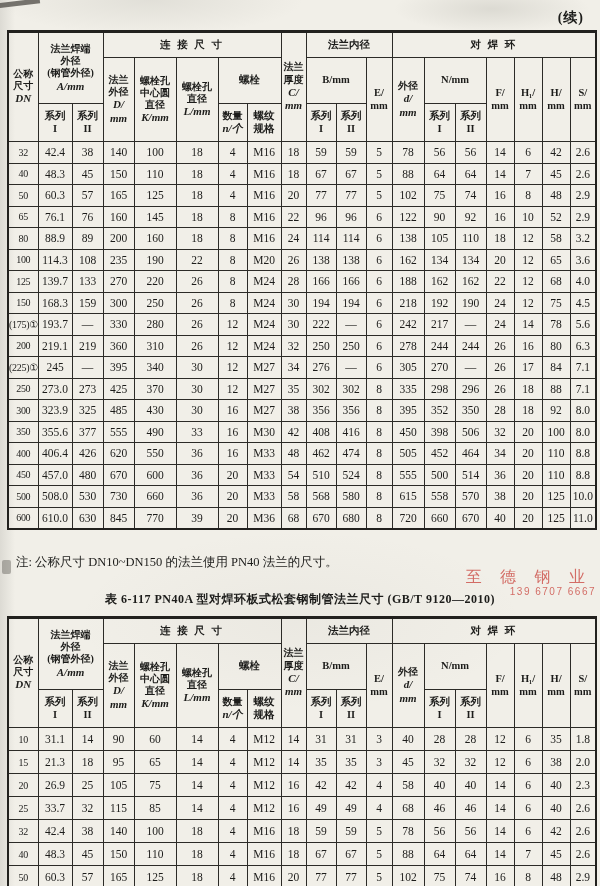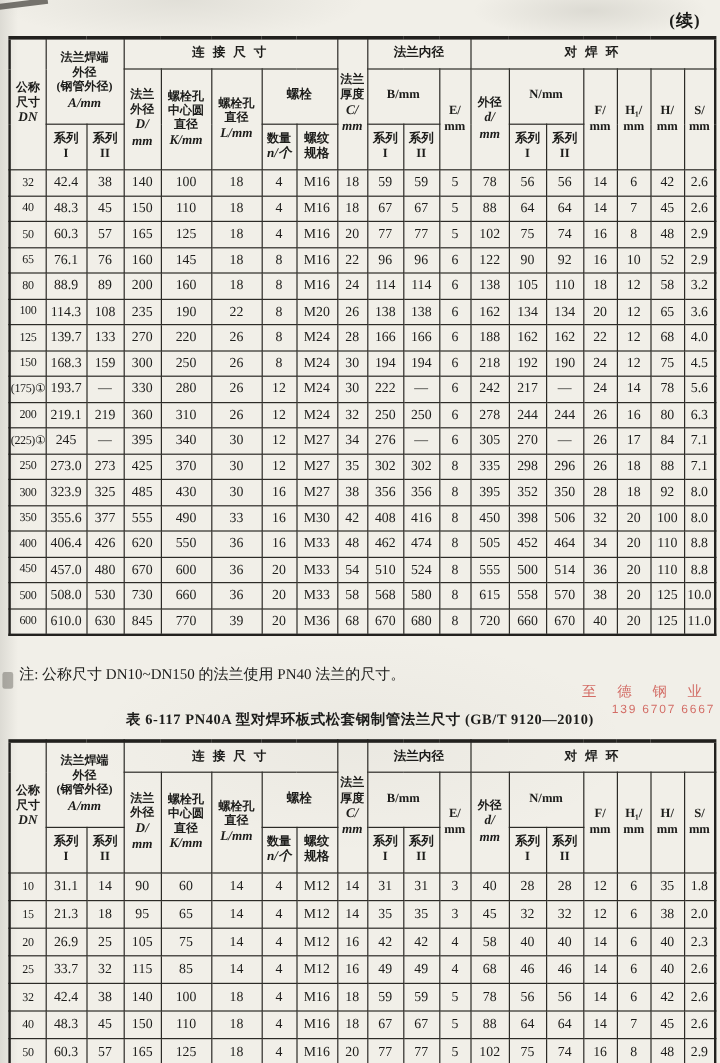--- a/index.html
+++ b/index.html
@@ -35,21 +35,21 @@
   .t tbody td{font-size:11.5px; white-space:nowrap; height:20px;
     font-family:"Liberation Serif",serif;}
   #table1 tbody td{height:20.5px;}
   #table2 tbody td{height:22px;}
   .t tbody td:first-child{font-size:10px; letter-spacing:-0.3px;}
   .notes{position:absolute; left:16px; top:536px; width:560px;
     font-size:12.5px; line-height:1.45;margin-top:17px;}
   .notes .fnote{padding-left:2px;}
   .stamp{position:absolute; right:4px; top:569px; text-align:right;
     font-family:"Liberation Sans",sans-serif; opacity:.88; line-height:15px; z-index:3;}
-  .stamp .s-name{font-size:12px; letter-spacing:7px; padding-right:4px;margin-left:16px;}
+  .stamp .s-name{font-size:16px; letter-spacing:7px; padding-right:4px;margin-left:16px;}
   .stamp .s-phone{font-size:10px; letter-spacing:1.5px;}
   .t2title{position:absolute; left:0; top:591px; width:100%; text-align:center;
     font-size:12px; font-weight:bold; letter-spacing:.5px; z-index:1;}
   .smudge{position:absolute; left:2px; top:560px; width:9px; height:14px;
     background:rgba(60,58,52,.35); border-radius:2px;}
 </style>
 </head>
 <body>
 
 <div class="sheet">

